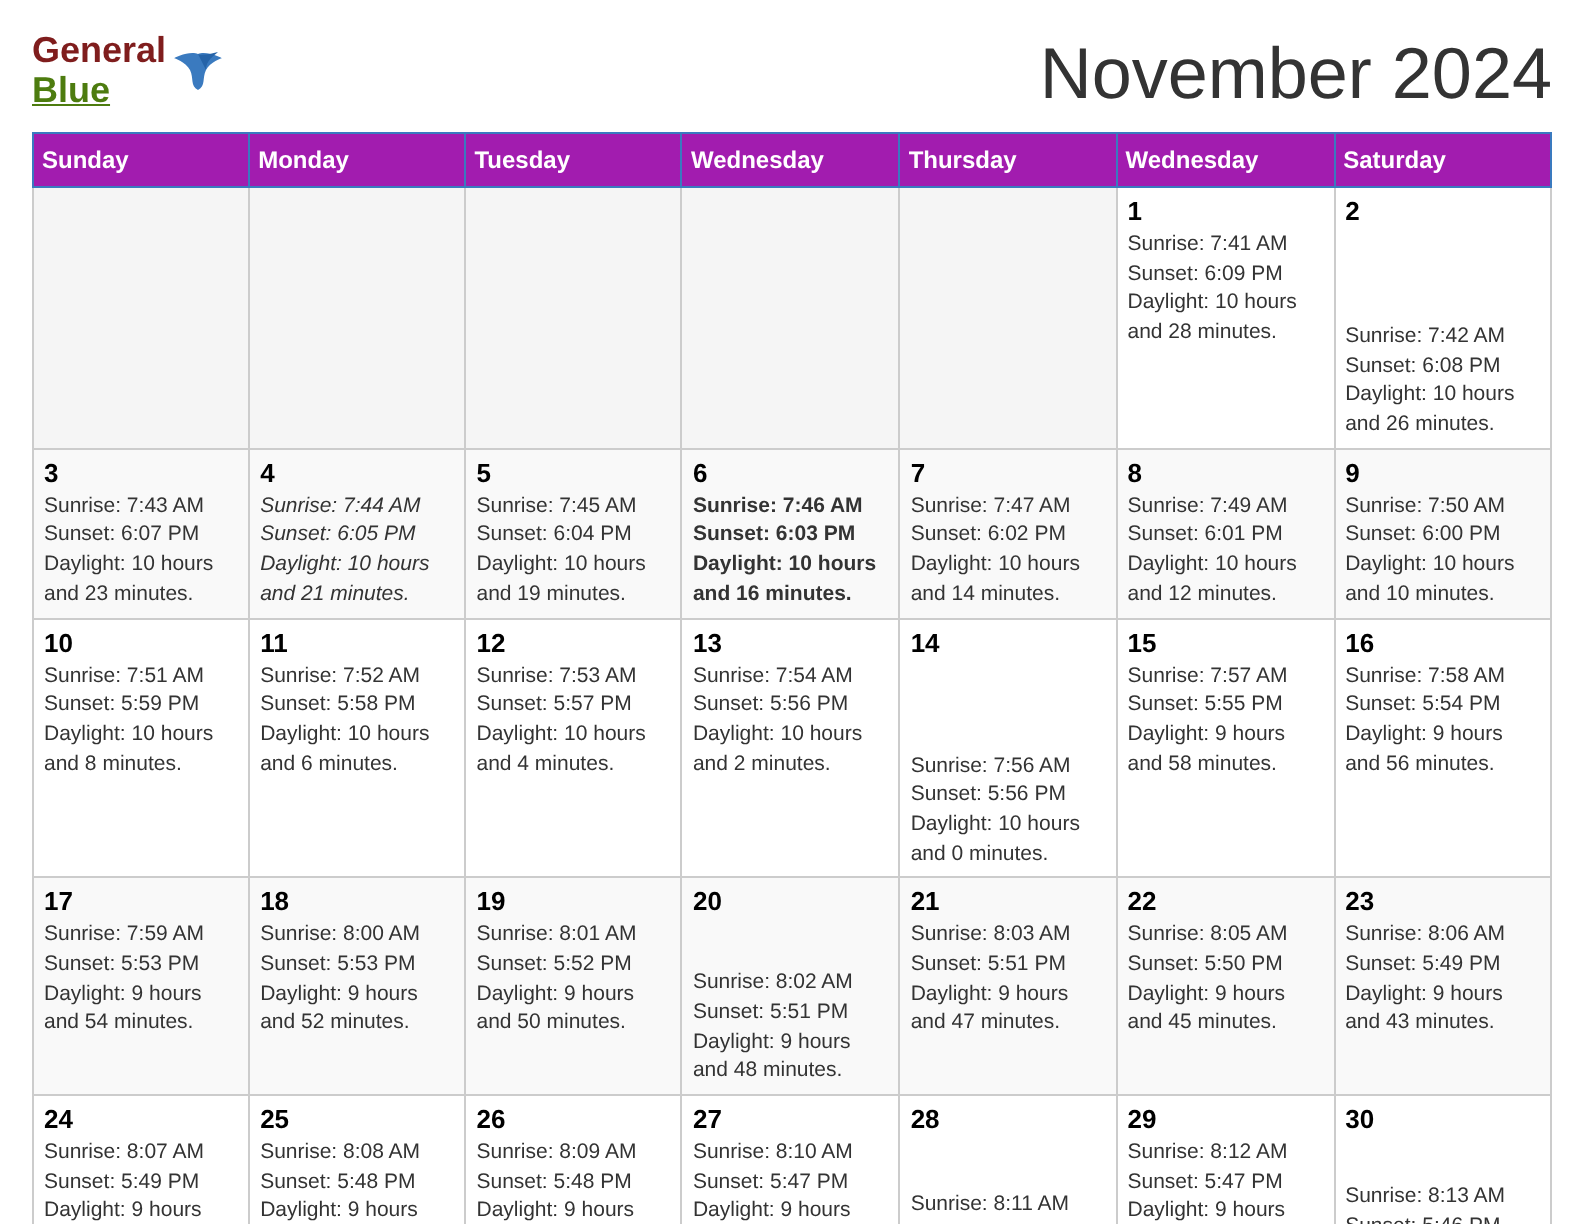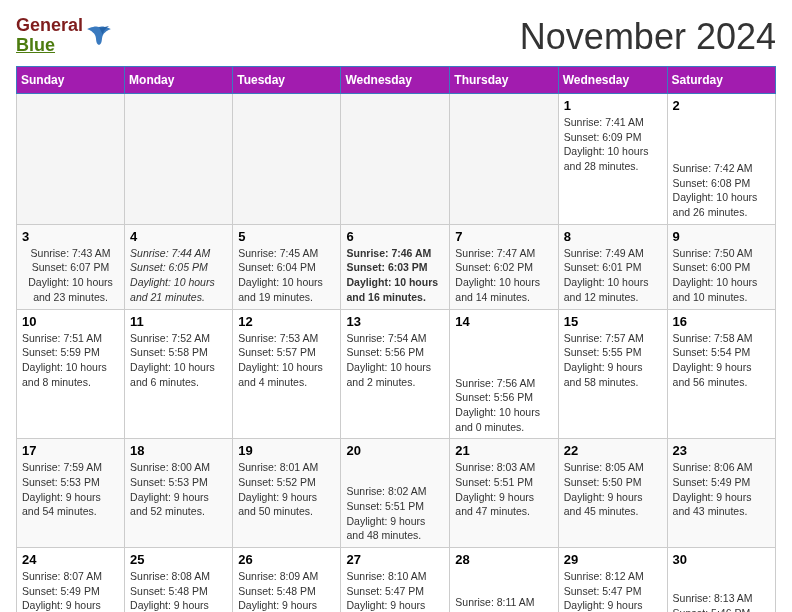--- a/index.html
+++ b/index.html
@@ -133,21 +133,21 @@
         <td>
           <span class="day-num">2</span>
           <div class="day-detail" style="white-space: pre-line; margin-top: 48px;">Sunrise: 7:42 AM
 Sunset: 6:08 PM
 Daylight: 10 hours and 26 minutes.</div>
         </td>
       </tr>
       <tr>
         <td>
           <span class="day-num">3</span>
-          <div class="day-detail" style="white-space: pre-line; text-align: center;">Sunrise: 7:43 AM
+          <div class="day-detail" style="white-space: pre-line;">Sunrise: 7:43 AM
 Sunset: 6:07 PM
 Daylight: 10 hours and 23 minutes.</div>
         </td>
         <td>
           <span class="day-num">4</span>
           <div class="day-detail" style="white-space: pre-line; font-style: italic;">Sunrise: 7:44 AM
 Sunset: 6:05 PM
 Daylight: 10 hours and 21 minutes.</div>
         </td>
         <td>

